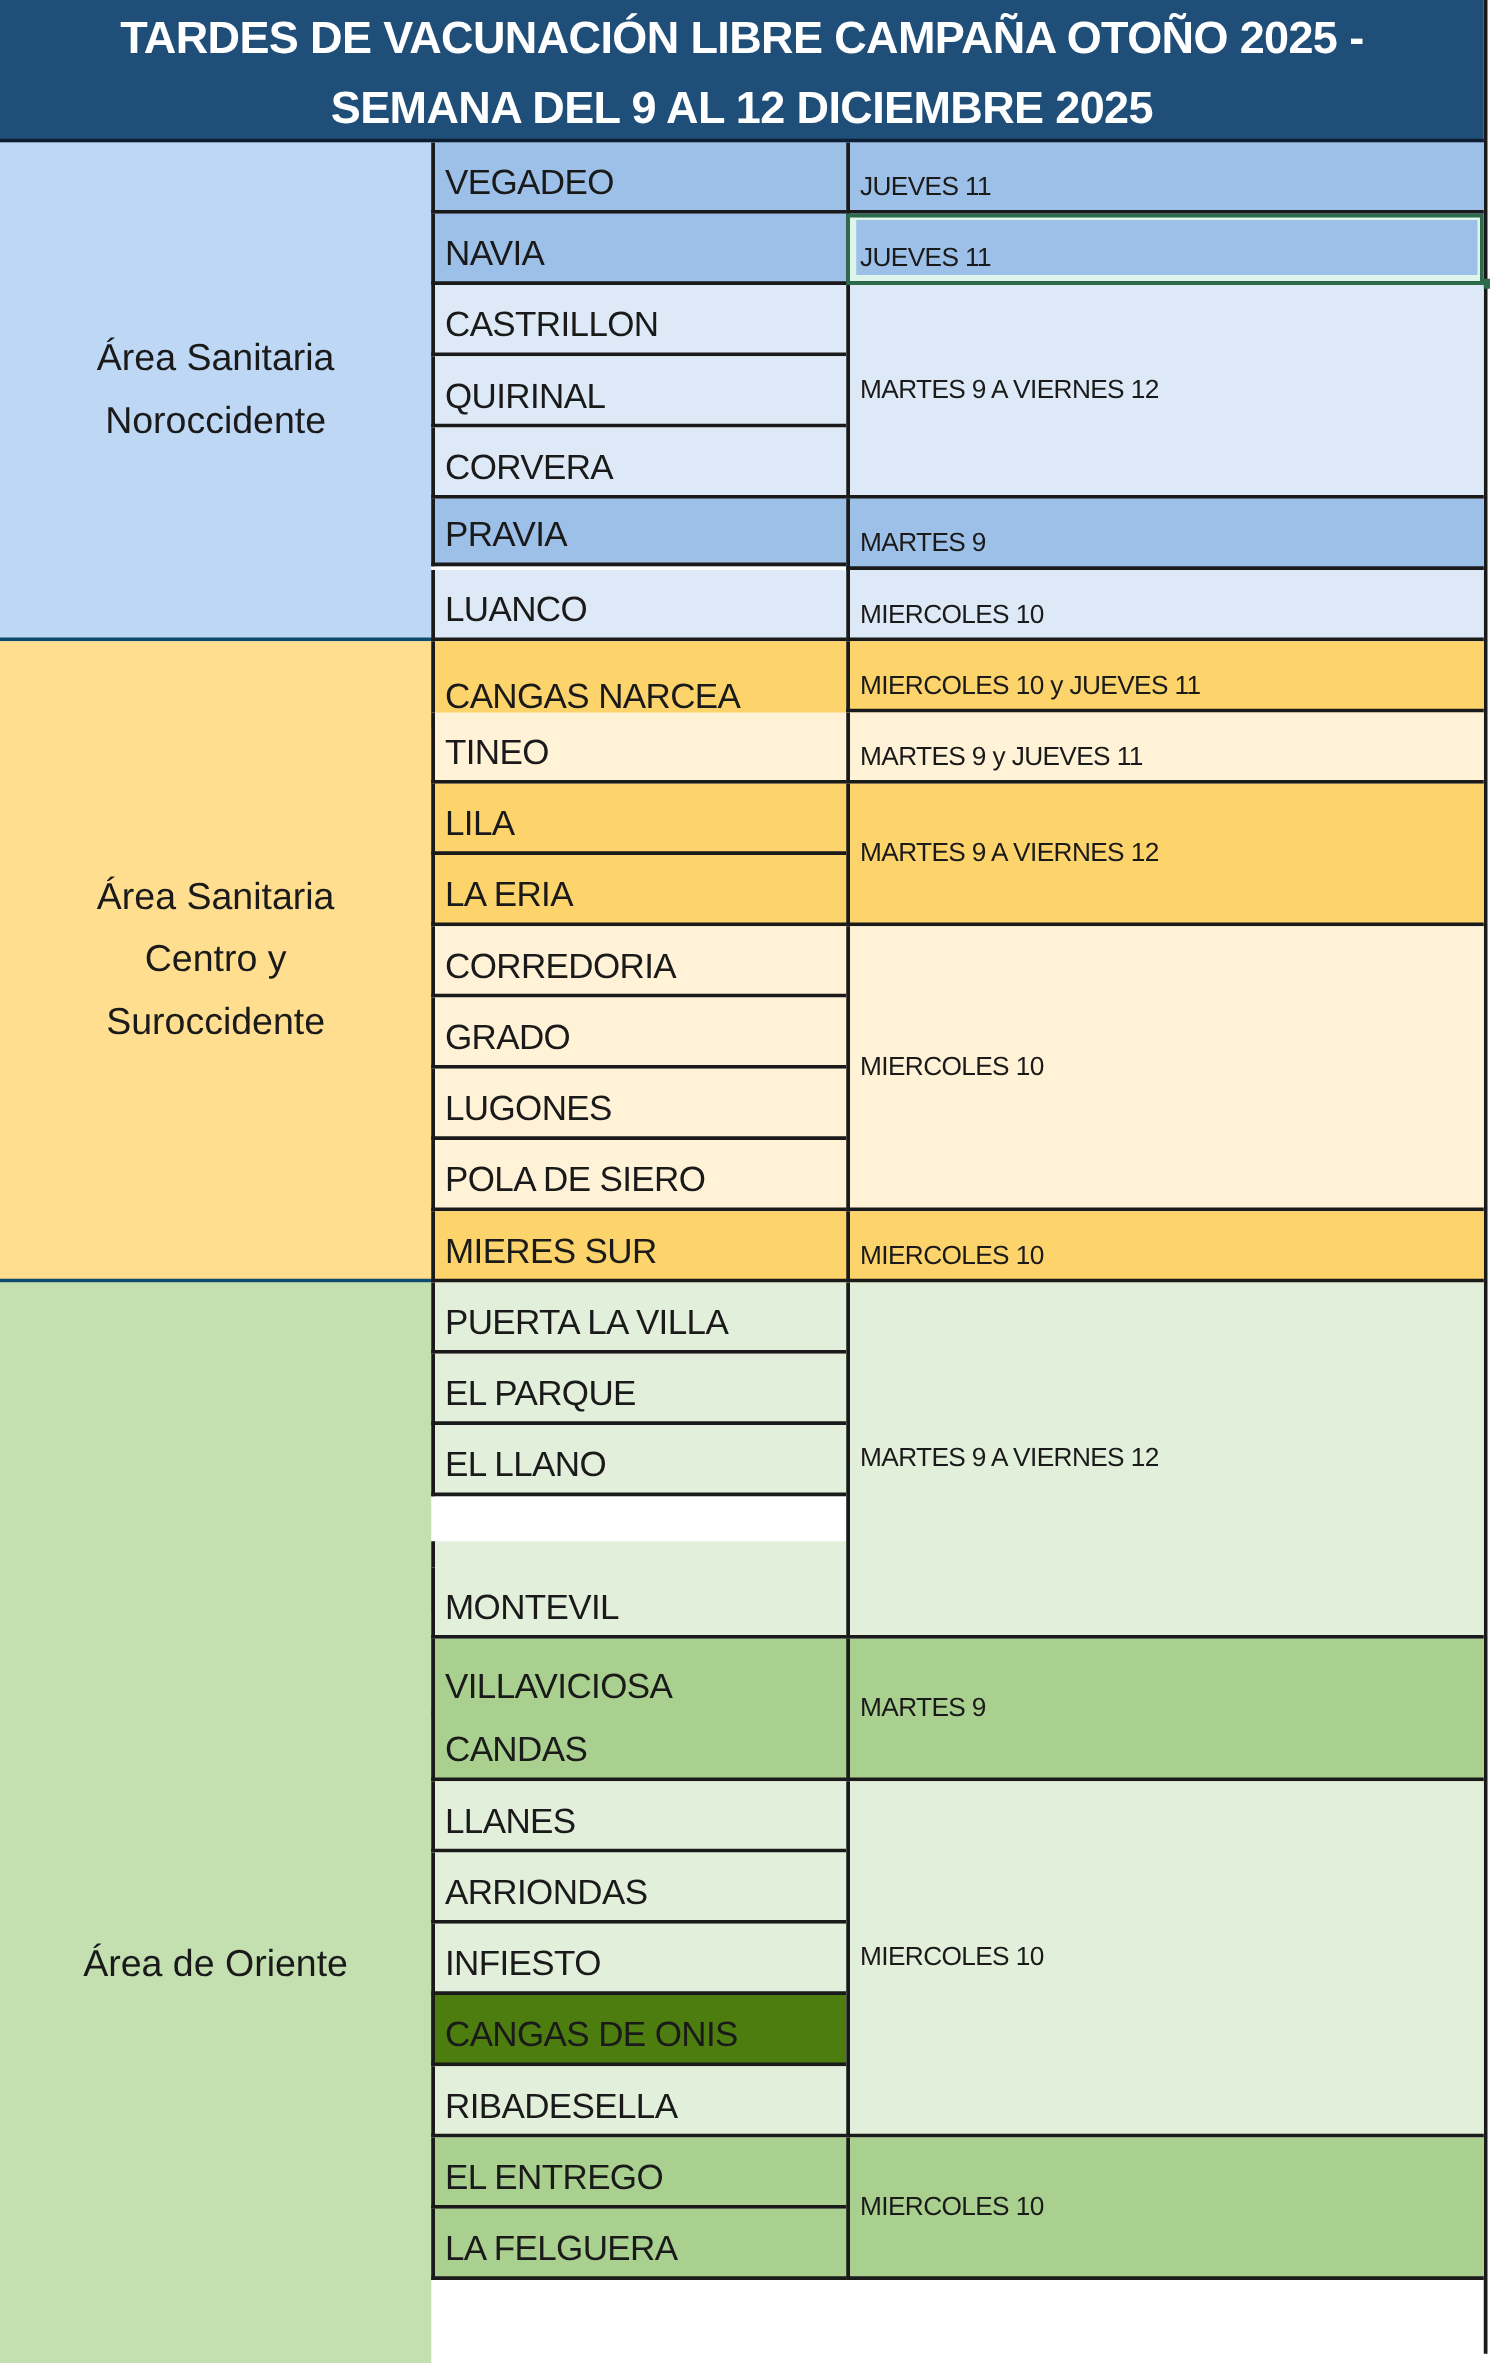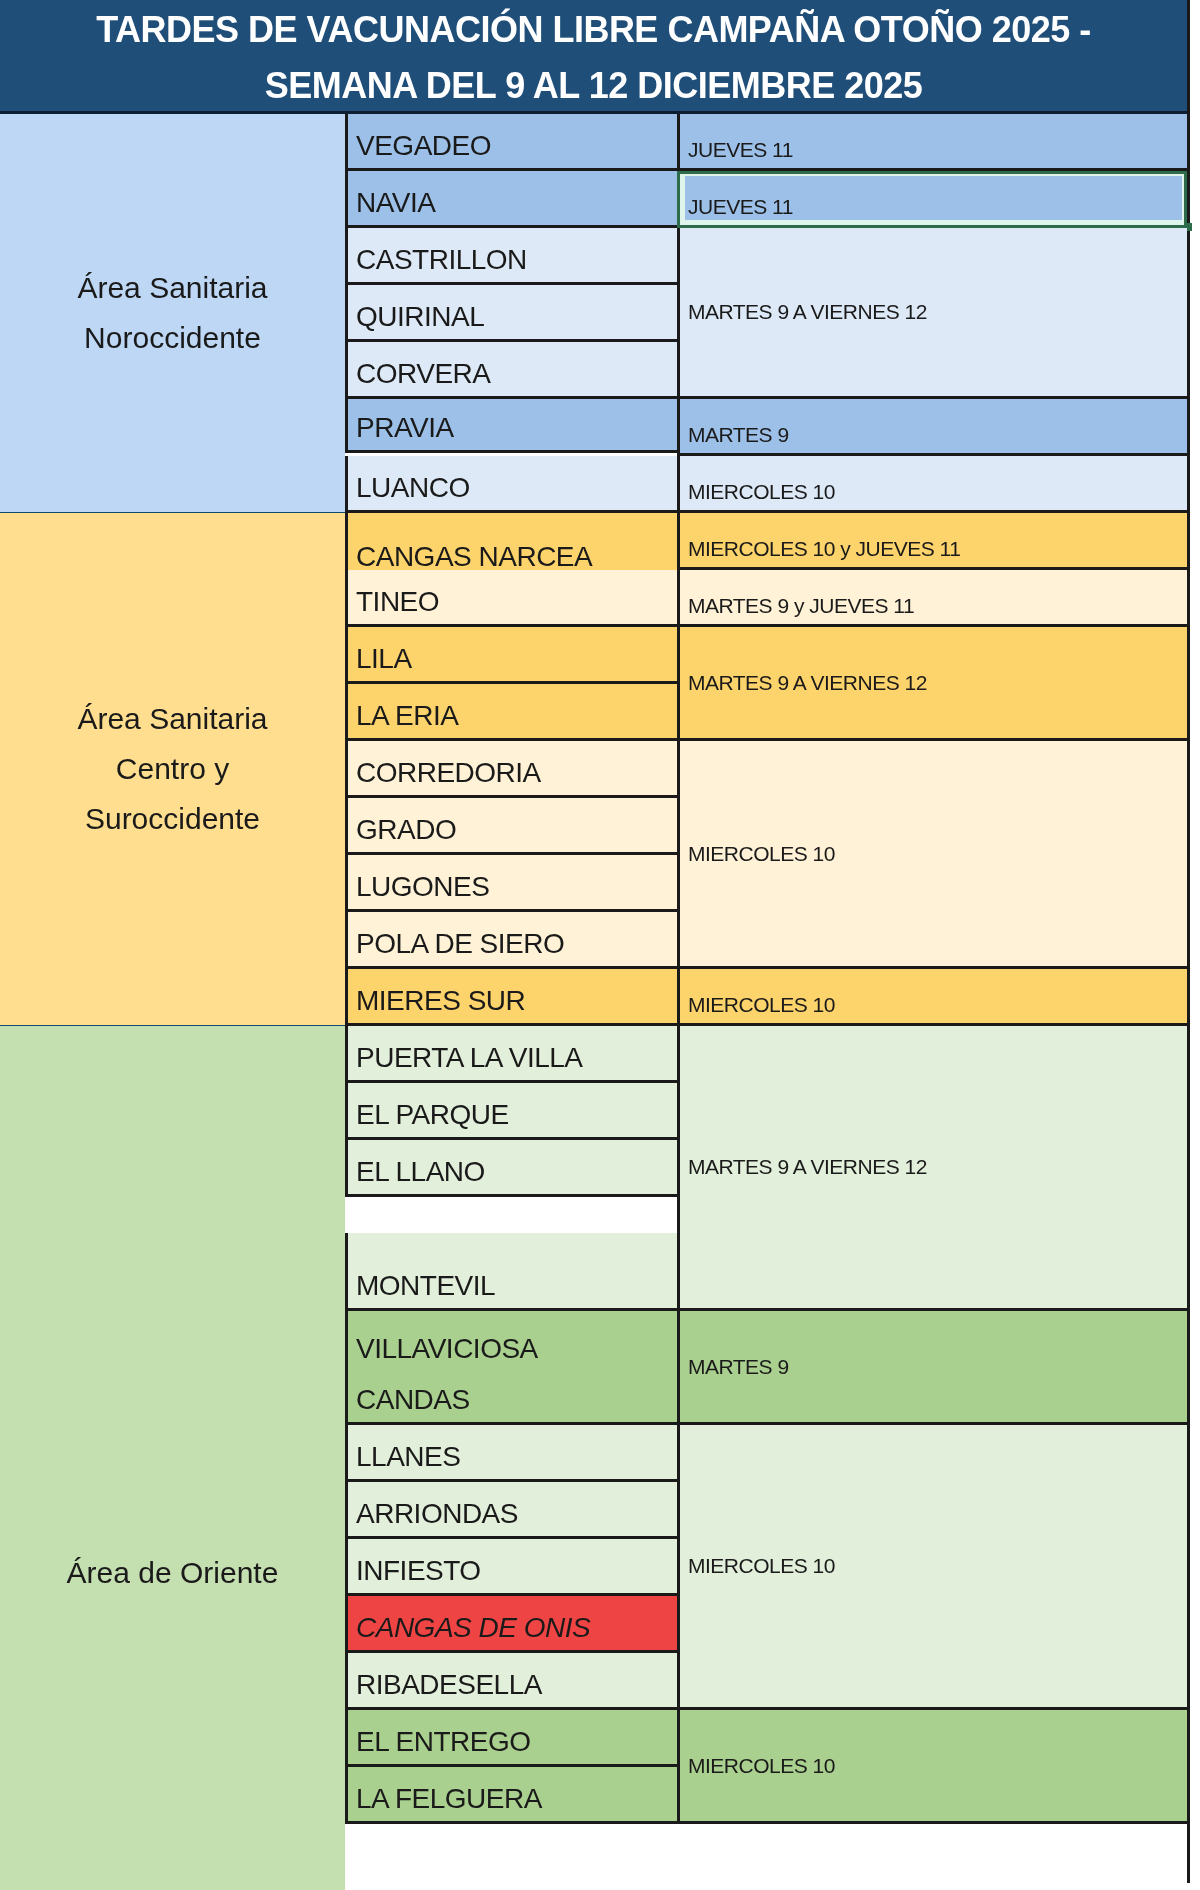--- a/index.html
+++ b/index.html
@@ -6,21 +6,21 @@
   body { width:1200px; height:1890px; overflow:hidden; font-family:"Liberation Sans", sans-serif; }
   .sheet { position:absolute; left:0; top:0; width:1190px; height:1883px; border-right:3px solid #1a1a1a; box-sizing:border-box; }
   .title {
     position:absolute; left:0; top:0; width:1187px; height:114px;
     background:#1f4e79; color:#ffffff; text-align:center;
     font-weight:bold; font-size:36px; line-height:56px; letter-spacing:-0.5px;
     border-bottom:3px solid #0f1f33; box-sizing:border-box; padding-top:2px;
   }
   .grid { position:absolute; left:0; top:114px; width:1187px; }
   .area { position:absolute; left:0; width:345px; display:flex; align-items:center; justify-content:center;
-          text-align:center; font-size:30px; line-height:50px; color:#1a1a1a; border-bottom:1px solid #0c4a6e; box-sizing:border-box; }
+          text-align:center; font-size:30px; line-height:50px; color:#1a1a1a; border-bottom:3px solid #0c4a6e; box-sizing:border-box; }
   .site { position:absolute; left:345px; width:332px; box-sizing:border-box; border-left:3px solid #1a1a1a;
           border-bottom:3px solid #1a1a1a; font-size:28px; padding-left:8px; display:flex; align-items:flex-end; padding-bottom:6px; color:#1a1a1a; letter-spacing:-0.5px; }
   .date { position:absolute; left:677px; width:510px; box-sizing:border-box; border-left:3px solid #1a1a1a;
           border-bottom:3px solid #1a1a1a; font-size:21px; padding-left:8px; display:flex; align-items:center; color:#1a1a1a; letter-spacing:-0.5px; }
   .date.single { align-items:flex-end; padding-bottom:6px; }
   .selected { outline:3px solid #2e6b4a; outline-offset:-3px; box-shadow: inset 0 0 0 5px #dff5ec; }
   .handle { position:absolute; right:-5px; bottom:-6px; width:8px; height:8px; background:#2e6b4a; }
 </style>
 </head>
 <body>
@@ -157,21 +157,21 @@
       </div>
     <div class="site" style="top:1311px;height:57px;background:#e2efda;">
         <span>LLANES</span>
       </div>
     <div class="site" style="top:1368px;height:57px;background:#e2efda;">
         <span>ARRIONDAS</span>
       </div>
     <div class="site" style="top:1425px;height:57px;background:#e2efda;">
         <span>INFIESTO</span>
       </div>
-    <div class="site" style="top:1482px;height:57px;background:#ef4444;font-style:italic;">
+    <div class="site" style="top:1482px;height:57px;background:#4d7c0f;">
         <span>CANGAS DE ONIS</span>
       </div>
     <div class="site" style="top:1539px;height:57px;background:#e2efda;">
         <span>RIBADESELLA</span>
       </div>
     <div class="site" style="top:1596px;height:57px;background:#a9d08e;">
         <span>EL ENTREGO</span>
       </div>
     <div class="site" style="top:1653px;height:57px;background:#a9d08e;">
         <span>LA FELGUERA</span>

